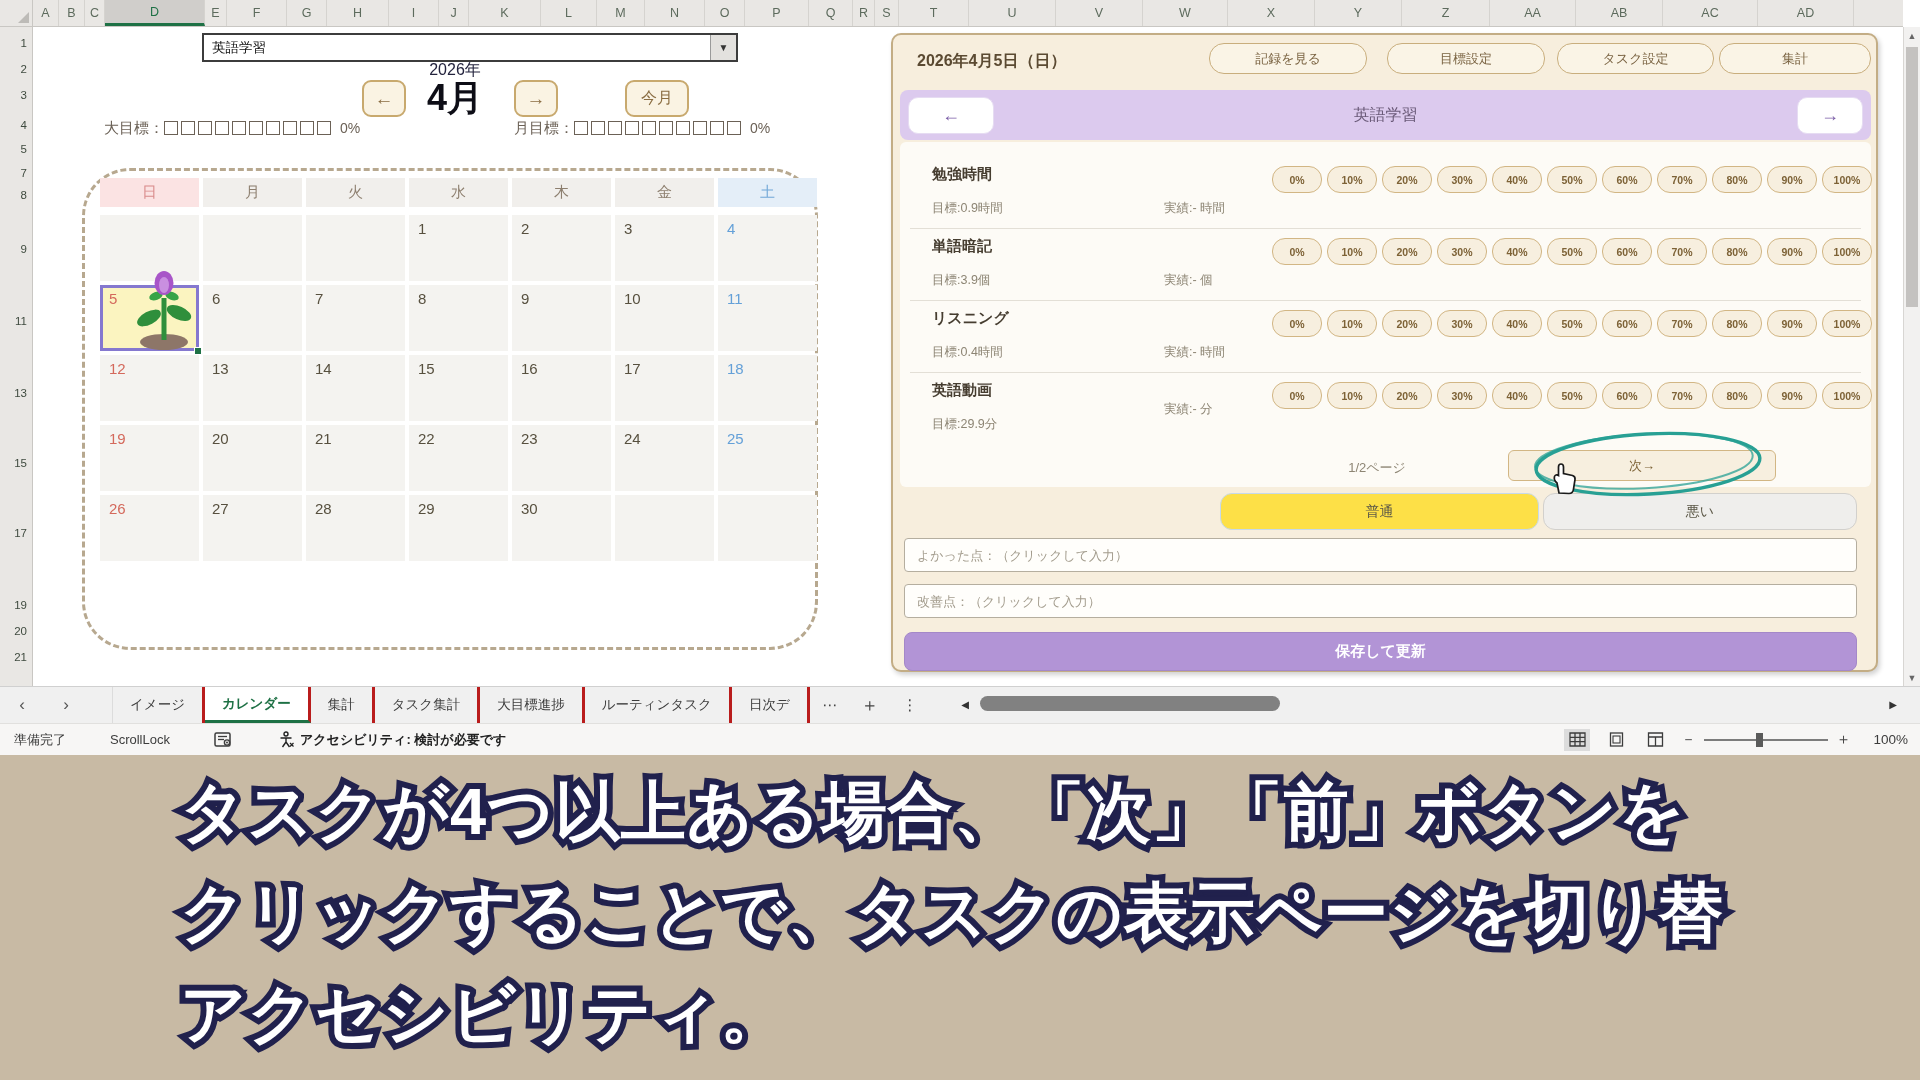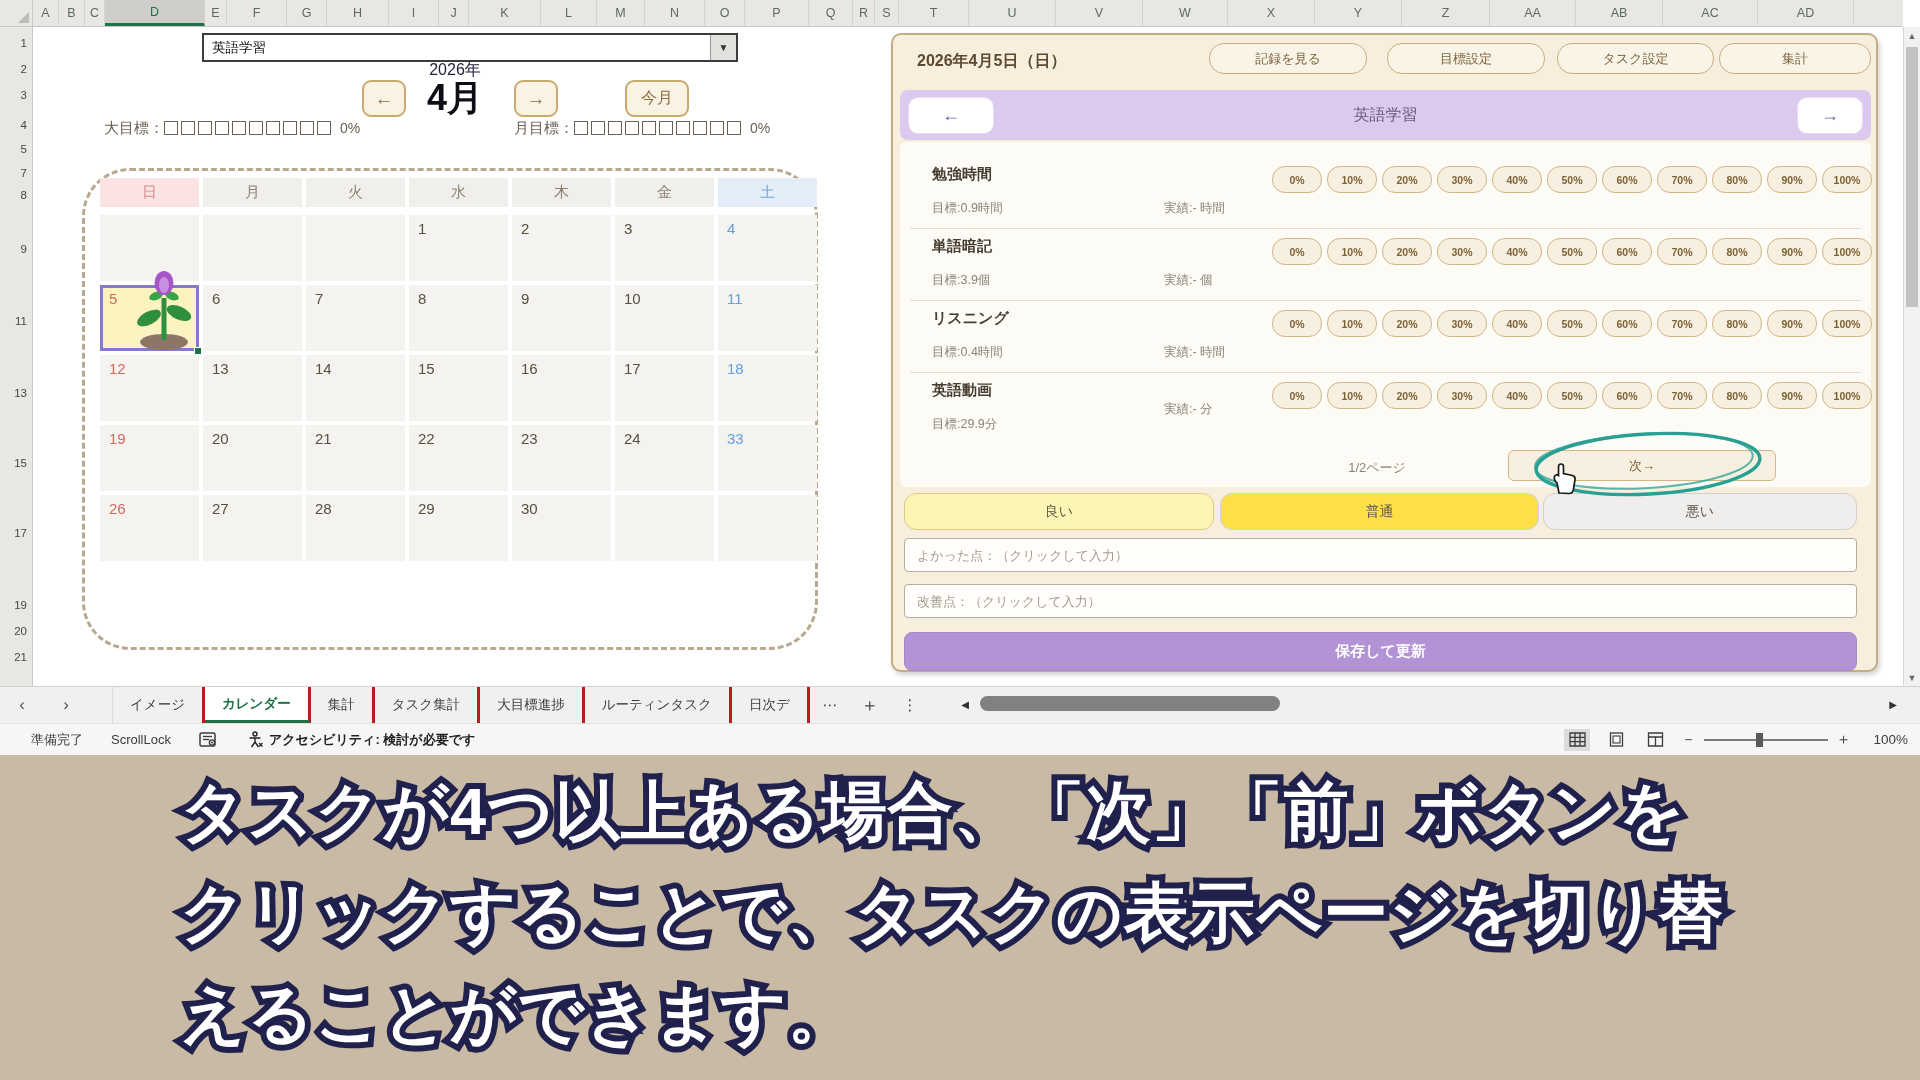--- a/index.html
+++ b/index.html
@@ -104,21 +104,21 @@
 #tabs .tab{padding:8px 17px;display:flex;align-items:center;font-size:13.5px;color:#3d3d3d;border-right:3px solid #b91c1c;white-space:nowrap;}
 #tabs .tab:first-child{border-left:1px solid #dcdcdc;}
 #tabs .tab:nth-child(2){background:#fff;color:#1e7145;font-weight:bold;border-bottom:3px solid #1e7145;}
 .tmisc{width:40px;display:flex;align-items:center;justify-content:center;color:#444;font-size:15px;}
 #hscroll{position:absolute;left:956px;top:692px;width:948px;height:24px;background:#f0f0f0;z-index:7;}
 #hscroll .sarr{position:absolute;top:2px;width:18px;height:20px;display:flex;align-items:center;justify-content:center;font-size:10px;color:#333;}
 #hscroll .thumb{position:absolute;left:24px;top:4px;width:300px;height:15px;background:#818181;border-radius:8px;}
 
 
 #statusbar{position:absolute;left:0;top:723px;width:1920px;height:32px;background:#f7f6f5;border-top:1px solid #e1e0de;display:flex;align-items:center;font-size:13px;color:#3c3c3c;z-index:6;}
-#statusbar .sleft{display:flex;align-items:center;gap:28px;padding-left:31px;}
+#statusbar .sleft{display:flex;align-items:center;gap:44px;padding-left:14px;}
 #statusbar .acc{display:flex;align-items:center;gap:6px;font-weight:bold;color:#222;}
 #statusbar .sright{position:absolute;right:12px;display:flex;align-items:center;gap:13px;}
 .vicon{width:26px;height:22px;display:flex;align-items:center;justify-content:center;}
 .vicon.active{background:#dcdcdc;}
 #zoomslider{display:flex;align-items:center;gap:8px;}
 #zoomslider .track{position:relative;width:124px;height:2px;background:#7c7c7c;}
 #zoomslider .knob{position:absolute;left:52px;top:-6px;width:7px;height:14px;background:#5a5a5a;}
 .zbtn{font-size:15px;color:#444;}
 
 
@@ -280,21 +280,21 @@
       <div>15</div>
       <div>16</div>
       <div>17</div>
       <div>18</div>
       <div>19</div>
       <div>20</div>
       <div>21</div>
       <div>22</div>
       <div>23</div>
       <div>24</div>
-      <div>33</div>
+      <div>25</div>
       <div>26</div>
       <div>27</div>
       <div>28</div>
       <div>29</div>
       <div>30</div>
       <div></div>
       <div></div>
     </div>
 
   <svg id="plant" width="62" height="82" viewBox="0 0 62 82">
@@ -400,21 +400,20 @@
           <div class="pct">70%</div>
           <div class="pct">80%</div>
           <div class="pct">90%</div>
           <div class="pct">100%</div>
         </div>
     </div>
 
     <div id="pageind">1/2ページ</div>
     <div id="btn-nextpage">次→</div>
 
-    <div class="mood" id="mood-good">良い</div>
     <div class="mood" id="mood-normal">普通</div>
     <div class="mood" id="mood-bad">悪い</div>
 
     <input class="pinput" id="input-good" placeholder="よかった点：（クリックして入力）" style="">
     <input class="pinput" id="input-improve" placeholder="改善点：（クリックして入力）" style="">
 
     <div id="btn-save">保存して更新</div>
   </div>
 
   <svg id="tealcircle" width="248" height="80" viewBox="0 0 248 80">
@@ -495,16 +494,16 @@
           </span>
         <span class="zbtn">＋</span>
       </span>
       <span style="font-size:13.5px;width:44px;text-align:right;">100%</span>
     </div>
   </div>
 
   <div id="caption">
     <div class="cline cl1">タスクが4つ以上ある場合、「次」「前」ボタンを</div>
     <div class="cline cl2">クリックすることで、タスクの表示ページを切り替</div>
-    <div class="cline cl3">えることができます。</div>
+    <div class="cline cl3">アクセシビリティ。</div>
   </div>
 
 </div>
 
 </body></html>

